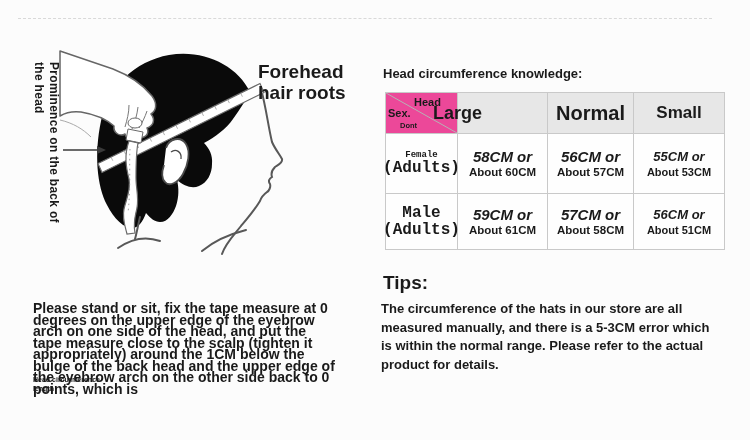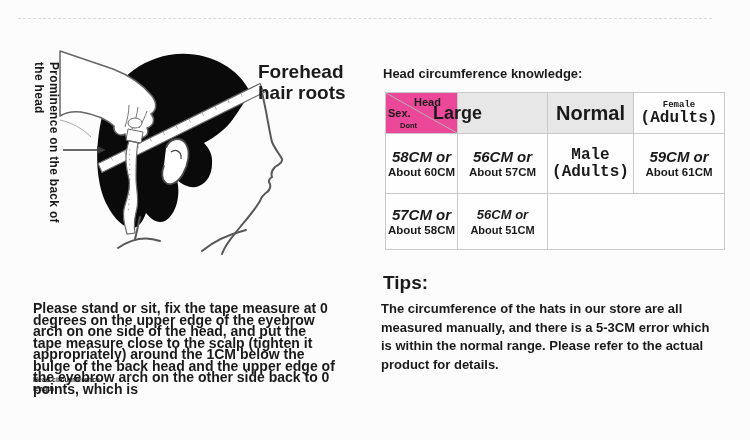--- a/index.html
+++ b/index.html
@@ -109,32 +109,39 @@
       <span class="c-head">Head</span>
       <span class="c-sex">Sex.</span>
       <span class="c-dont">Dont</span>
     </div>
     <div class="cell th th-large">
         <span>Large</span>
       </div>
     <div class="cell th th-normal">
         <span>Normal</span>
       </div>
+    <div class="cell th th-small">
+        <span>Small</span>
+      </div>
 
     <div class="cell rh">
       <span class="rh-small">Female</span>
       <span class="rh-big">(Adults)</span>
     </div>
     <div class="cell val">
       <span class="main">58CM or</span>
       <span class="sub">About 60CM</span>
     </div>
     <div class="cell val">
       <span class="main">56CM or</span>
       <span class="sub">About 57CM</span>
+    </div>
+    <div class="cell val sm">
+      <span class="main">55CM or</span>
+      <span class="sub">About 53CM</span>
     </div>
 
     <div class="cell rh">
       <span class="rh-big">Male</span>
       <span class="rh-big">(Adults)</span>
     </div>
     <div class="cell val">
       <span class="main">59CM or</span>
       <span class="sub">About 61CM</span>
     </div>

